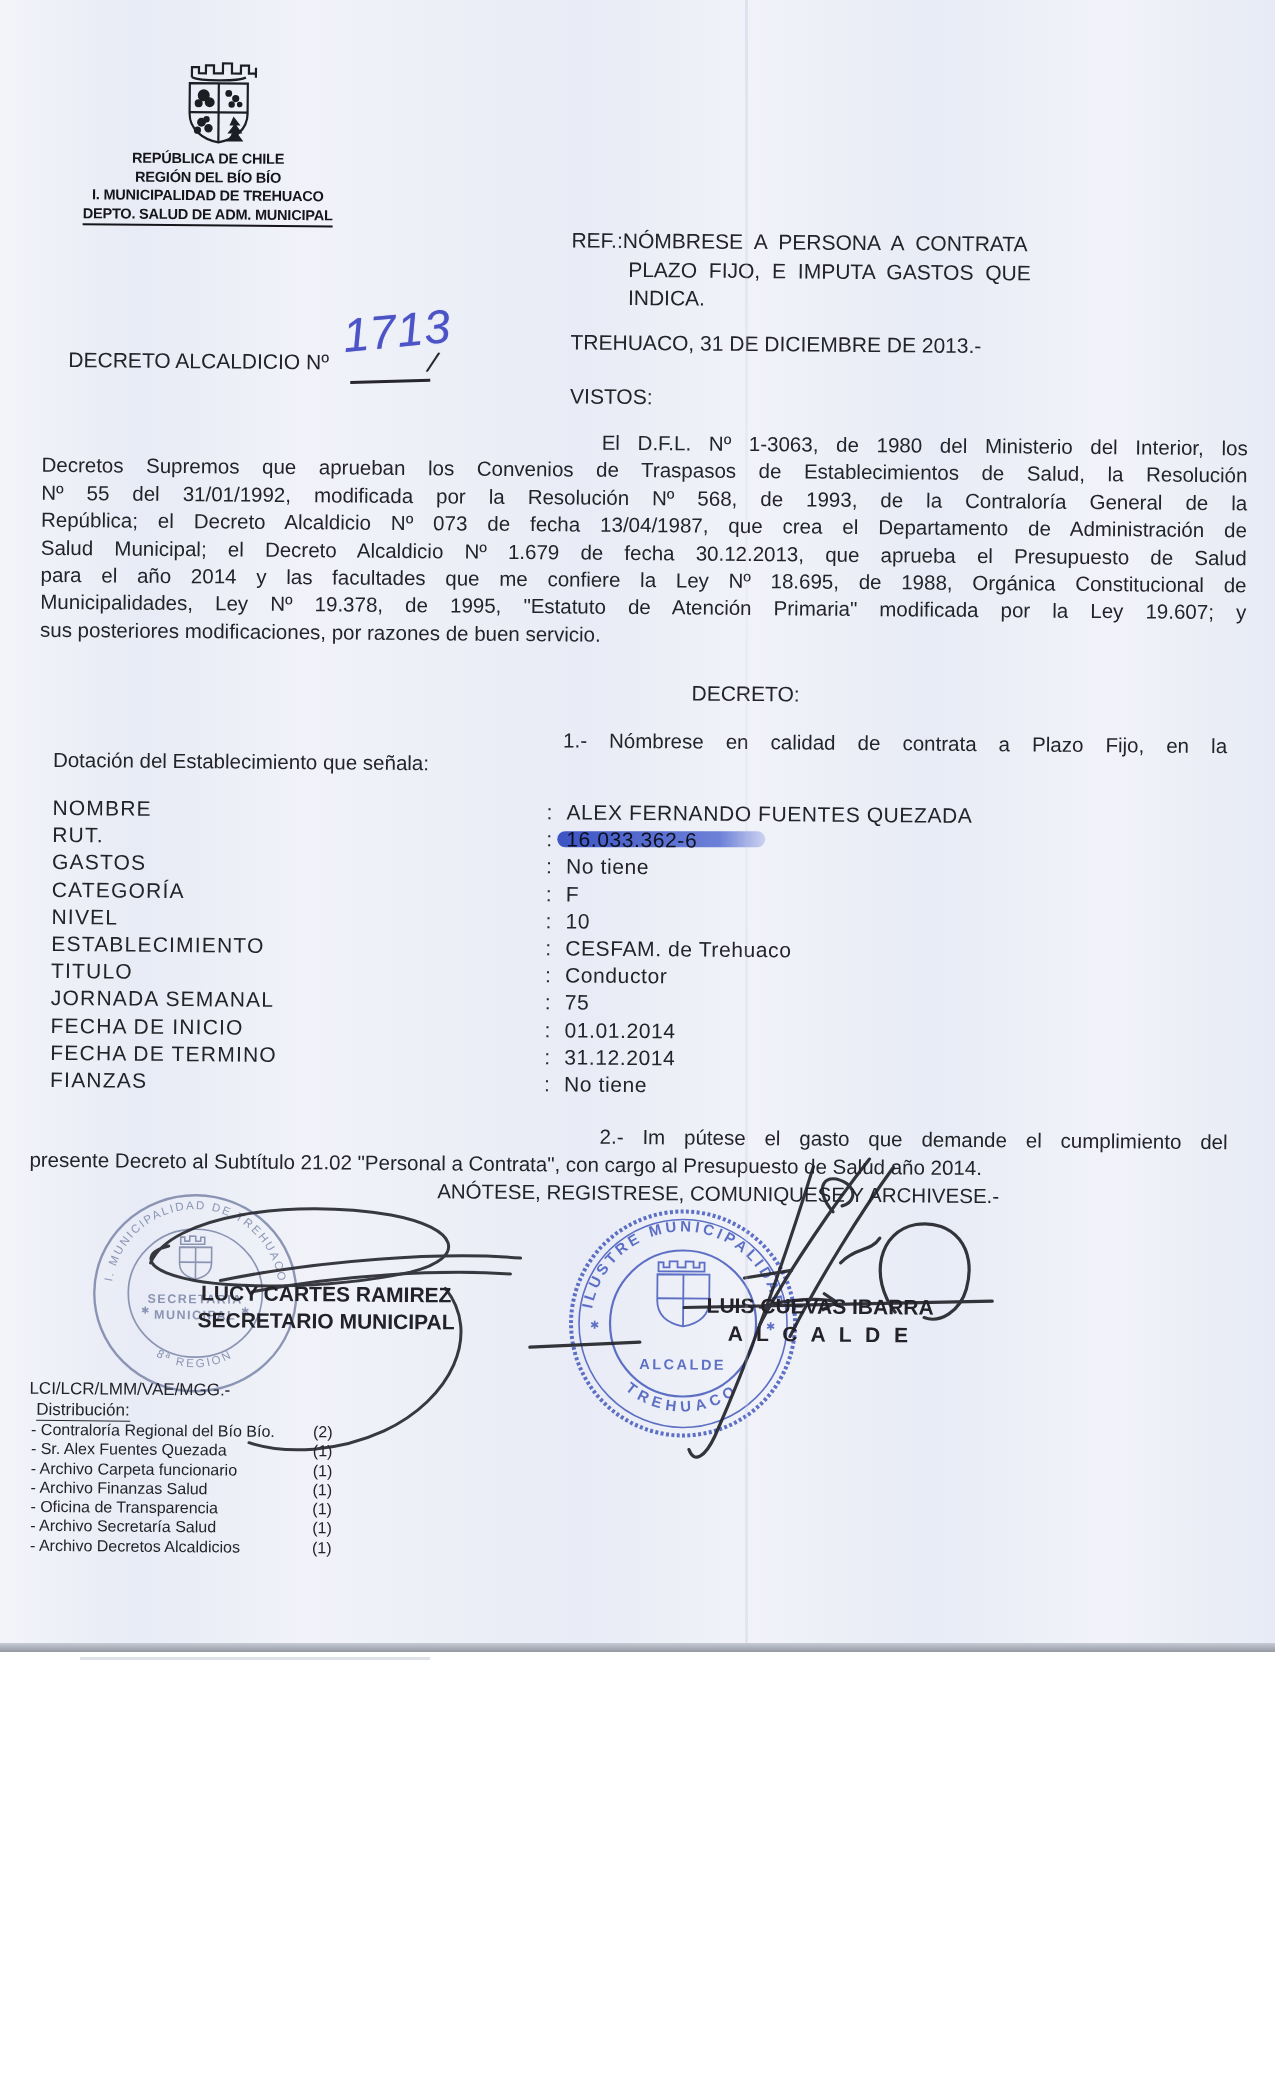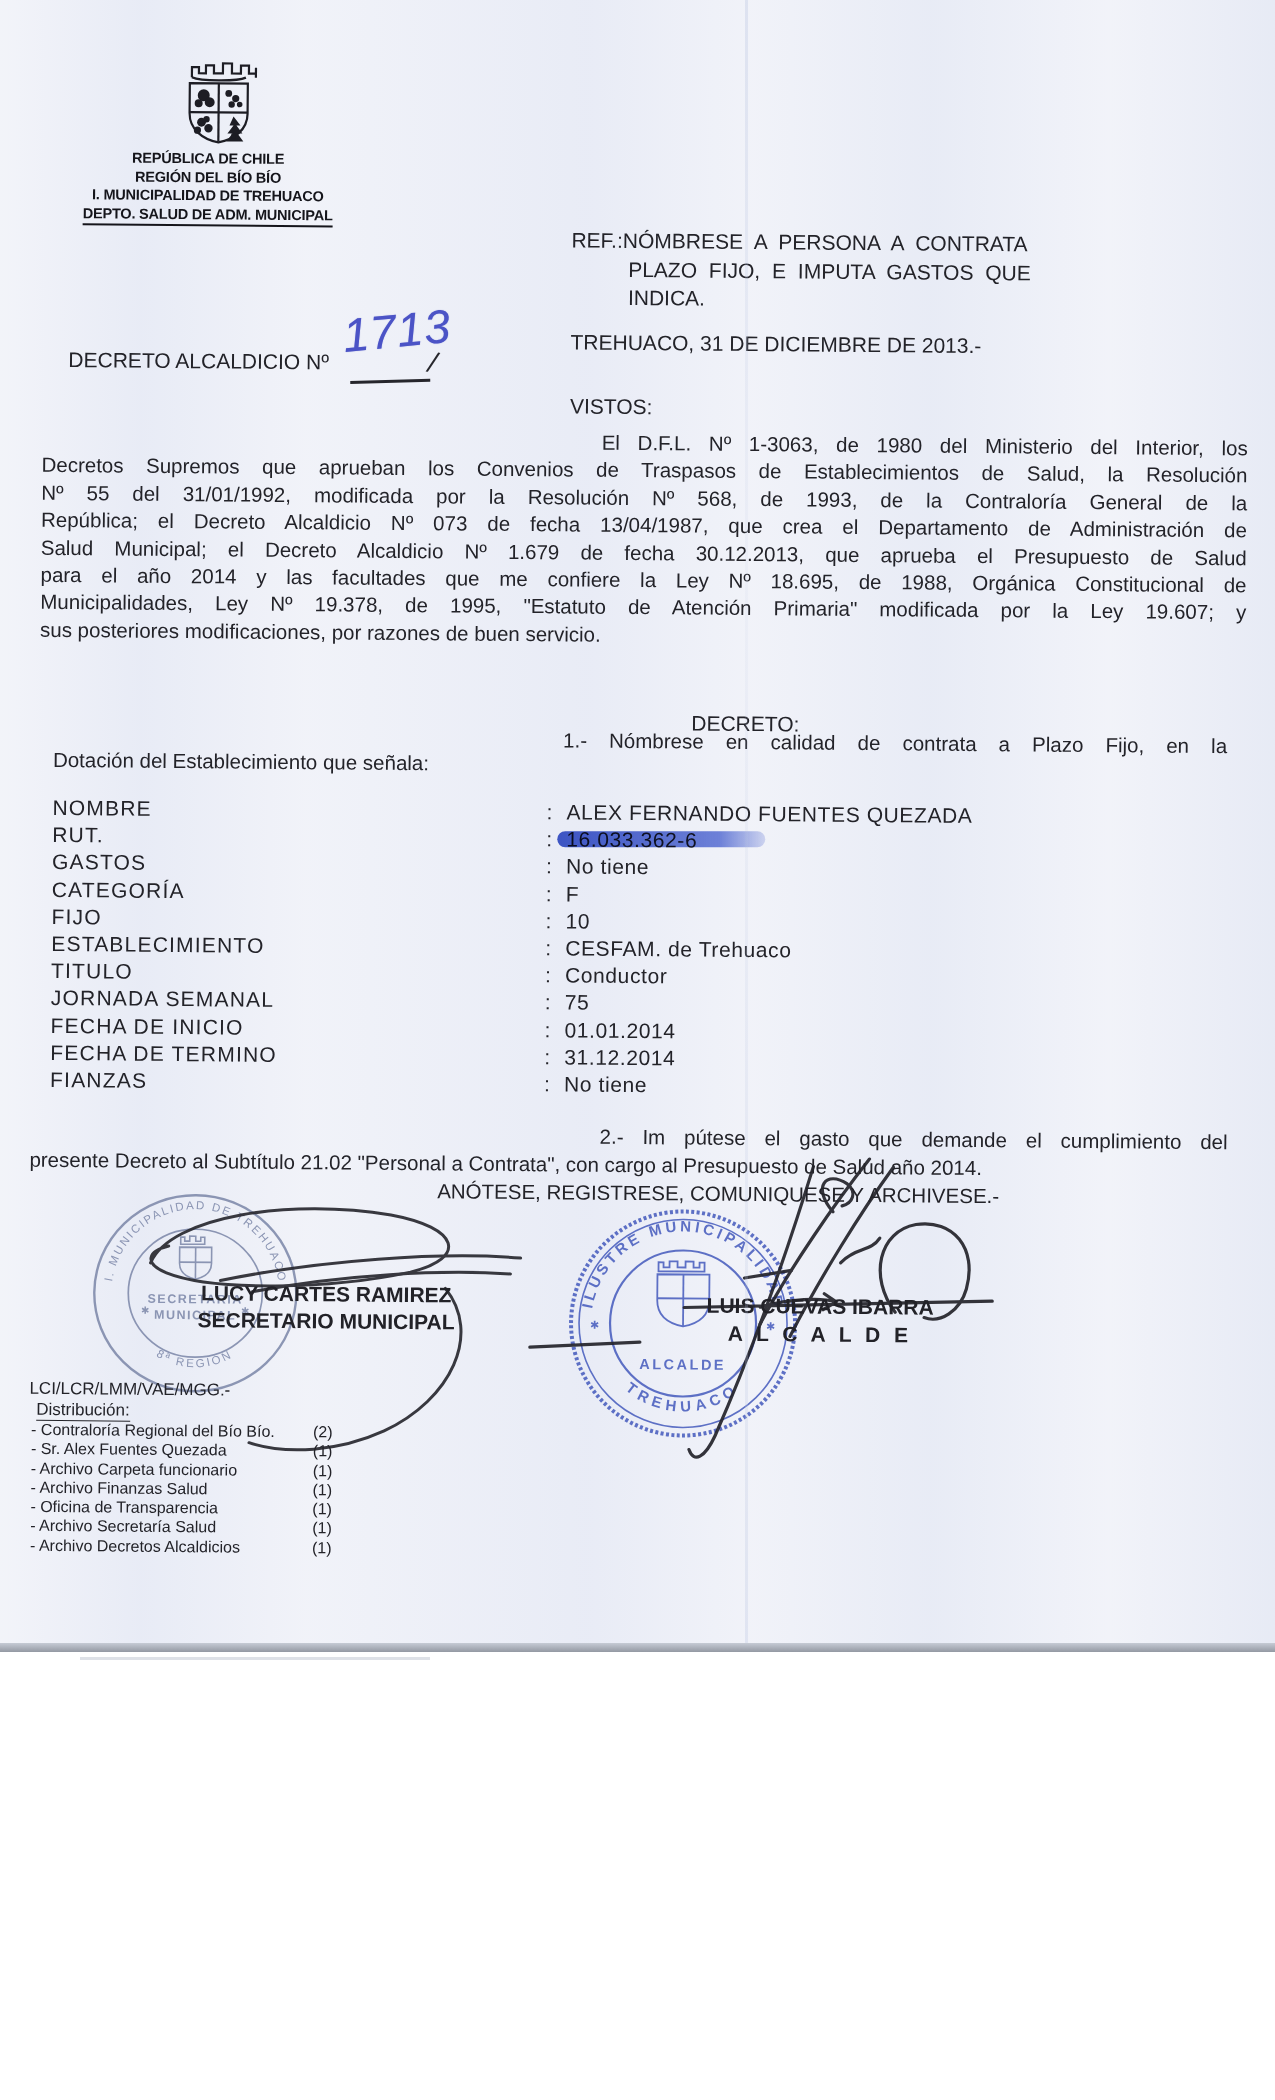--- a/index.html
+++ b/index.html
@@ -124,34 +124,34 @@
       <div class="ind">PLAZO  FIJO,  E   IMPUTA   GASTOS QUE</div>
       <div class="ind">INDICA.</div>
     </div>
 
     <div class="abs t21" style="left:70px;top:348px;">DECRETO ALCALDICIO Nº</div>
     <div class="abs hand-number">1713</div>
     <div class="abs num-underline"></div>
     <div class="abs num-slash">/</div>
 
     <div class="abs t21" style="left:572px;top:326px;">TREHUACO, 31 DE DICIEMBRE DE 2013.-</div>
-    <div class="abs t21" style="left:572px;top:380px;margin-top:10px;">VISTOS:</div>
+    <div class="abs t21" style="left:572px;top:380px;">VISTOS:</div>
 
     <div id="vistos" class="abs vistos body-text">
         <div class="vline first">El D.F.L. Nº 1-3063, de 1980 del Ministerio del Interior, los</div>
         <div class="vline">Decretos Supremos que aprueban los Convenios de Traspasos de Establecimientos de Salud, la Resolución</div>
         <div class="vline">Nº 55 del 31/01/1992, modificada por la Resolución Nº 568, de 1993, de la Contraloría General de la</div>
         <div class="vline">República; el Decreto Alcaldicio Nº 073 de fecha 13/04/1987, que crea el Departamento de Administración de</div>
         <div class="vline">Salud Municipal; el Decreto Alcaldicio Nº 1.679 de fecha 30.12.2013, que aprueba el Presupuesto de Salud</div>
         <div class="vline">para el año 2014 y las facultades que me confiere la Ley Nº 18.695, de 1988, Orgánica Constitucional de</div>
         <div class="vline">Municipalidades, Ley Nº 19.378, de 1995, "Estatuto de Atención Primaria" modificada por la Ley 19.607; y</div>
         <div class="vline last">sus posteriores modificaciones, por razones de buen servicio.</div>
       </div>
 
-    <div class="abs t21" style="left:696px;top:676px;margin-top:30px;">DECRETO:</div>
+    <div class="abs t21" style="left:696px;top:676px;">DECRETO:</div>
     <div class="abs body-text jline" style="left:568px;top:724px;width:664px;">1.- Nómbrese en calidad de contrata a Plazo Fijo, en la</div>
     <div class="abs body-text" style="left:58px;top:748px;white-space:nowrap;">Dotación del Establecimiento que señala:</div>
 
     <div id="fields" class="abs fields">
         <div class="frow">
           <span class="flabel">NOMBRE</span>
           <span class="fcolon">:</span>
           <span class="fvalue">ALEX FERNANDO FUENTES QUEZADA</span>
         </div>
         <div class="frow">
@@ -163,21 +163,21 @@
           <span class="flabel">GASTOS</span>
           <span class="fcolon">:</span>
           <span class="fvalue">No tiene</span>
         </div>
         <div class="frow">
           <span class="flabel">CATEGORÍA</span>
           <span class="fcolon">:</span>
           <span class="fvalue">F</span>
         </div>
         <div class="frow">
-          <span class="flabel">FIJO</span>
+          <span class="flabel">NIVEL</span>
           <span class="fcolon">:</span>
           <span class="fvalue">10</span>
         </div>
         <div class="frow">
           <span class="flabel">ESTABLECIMIENTO</span>
           <span class="fcolon">:</span>
           <span class="fvalue">CESFAM. de Trehuaco</span>
         </div>
         <div class="frow">
           <span class="flabel">TITULO</span>

